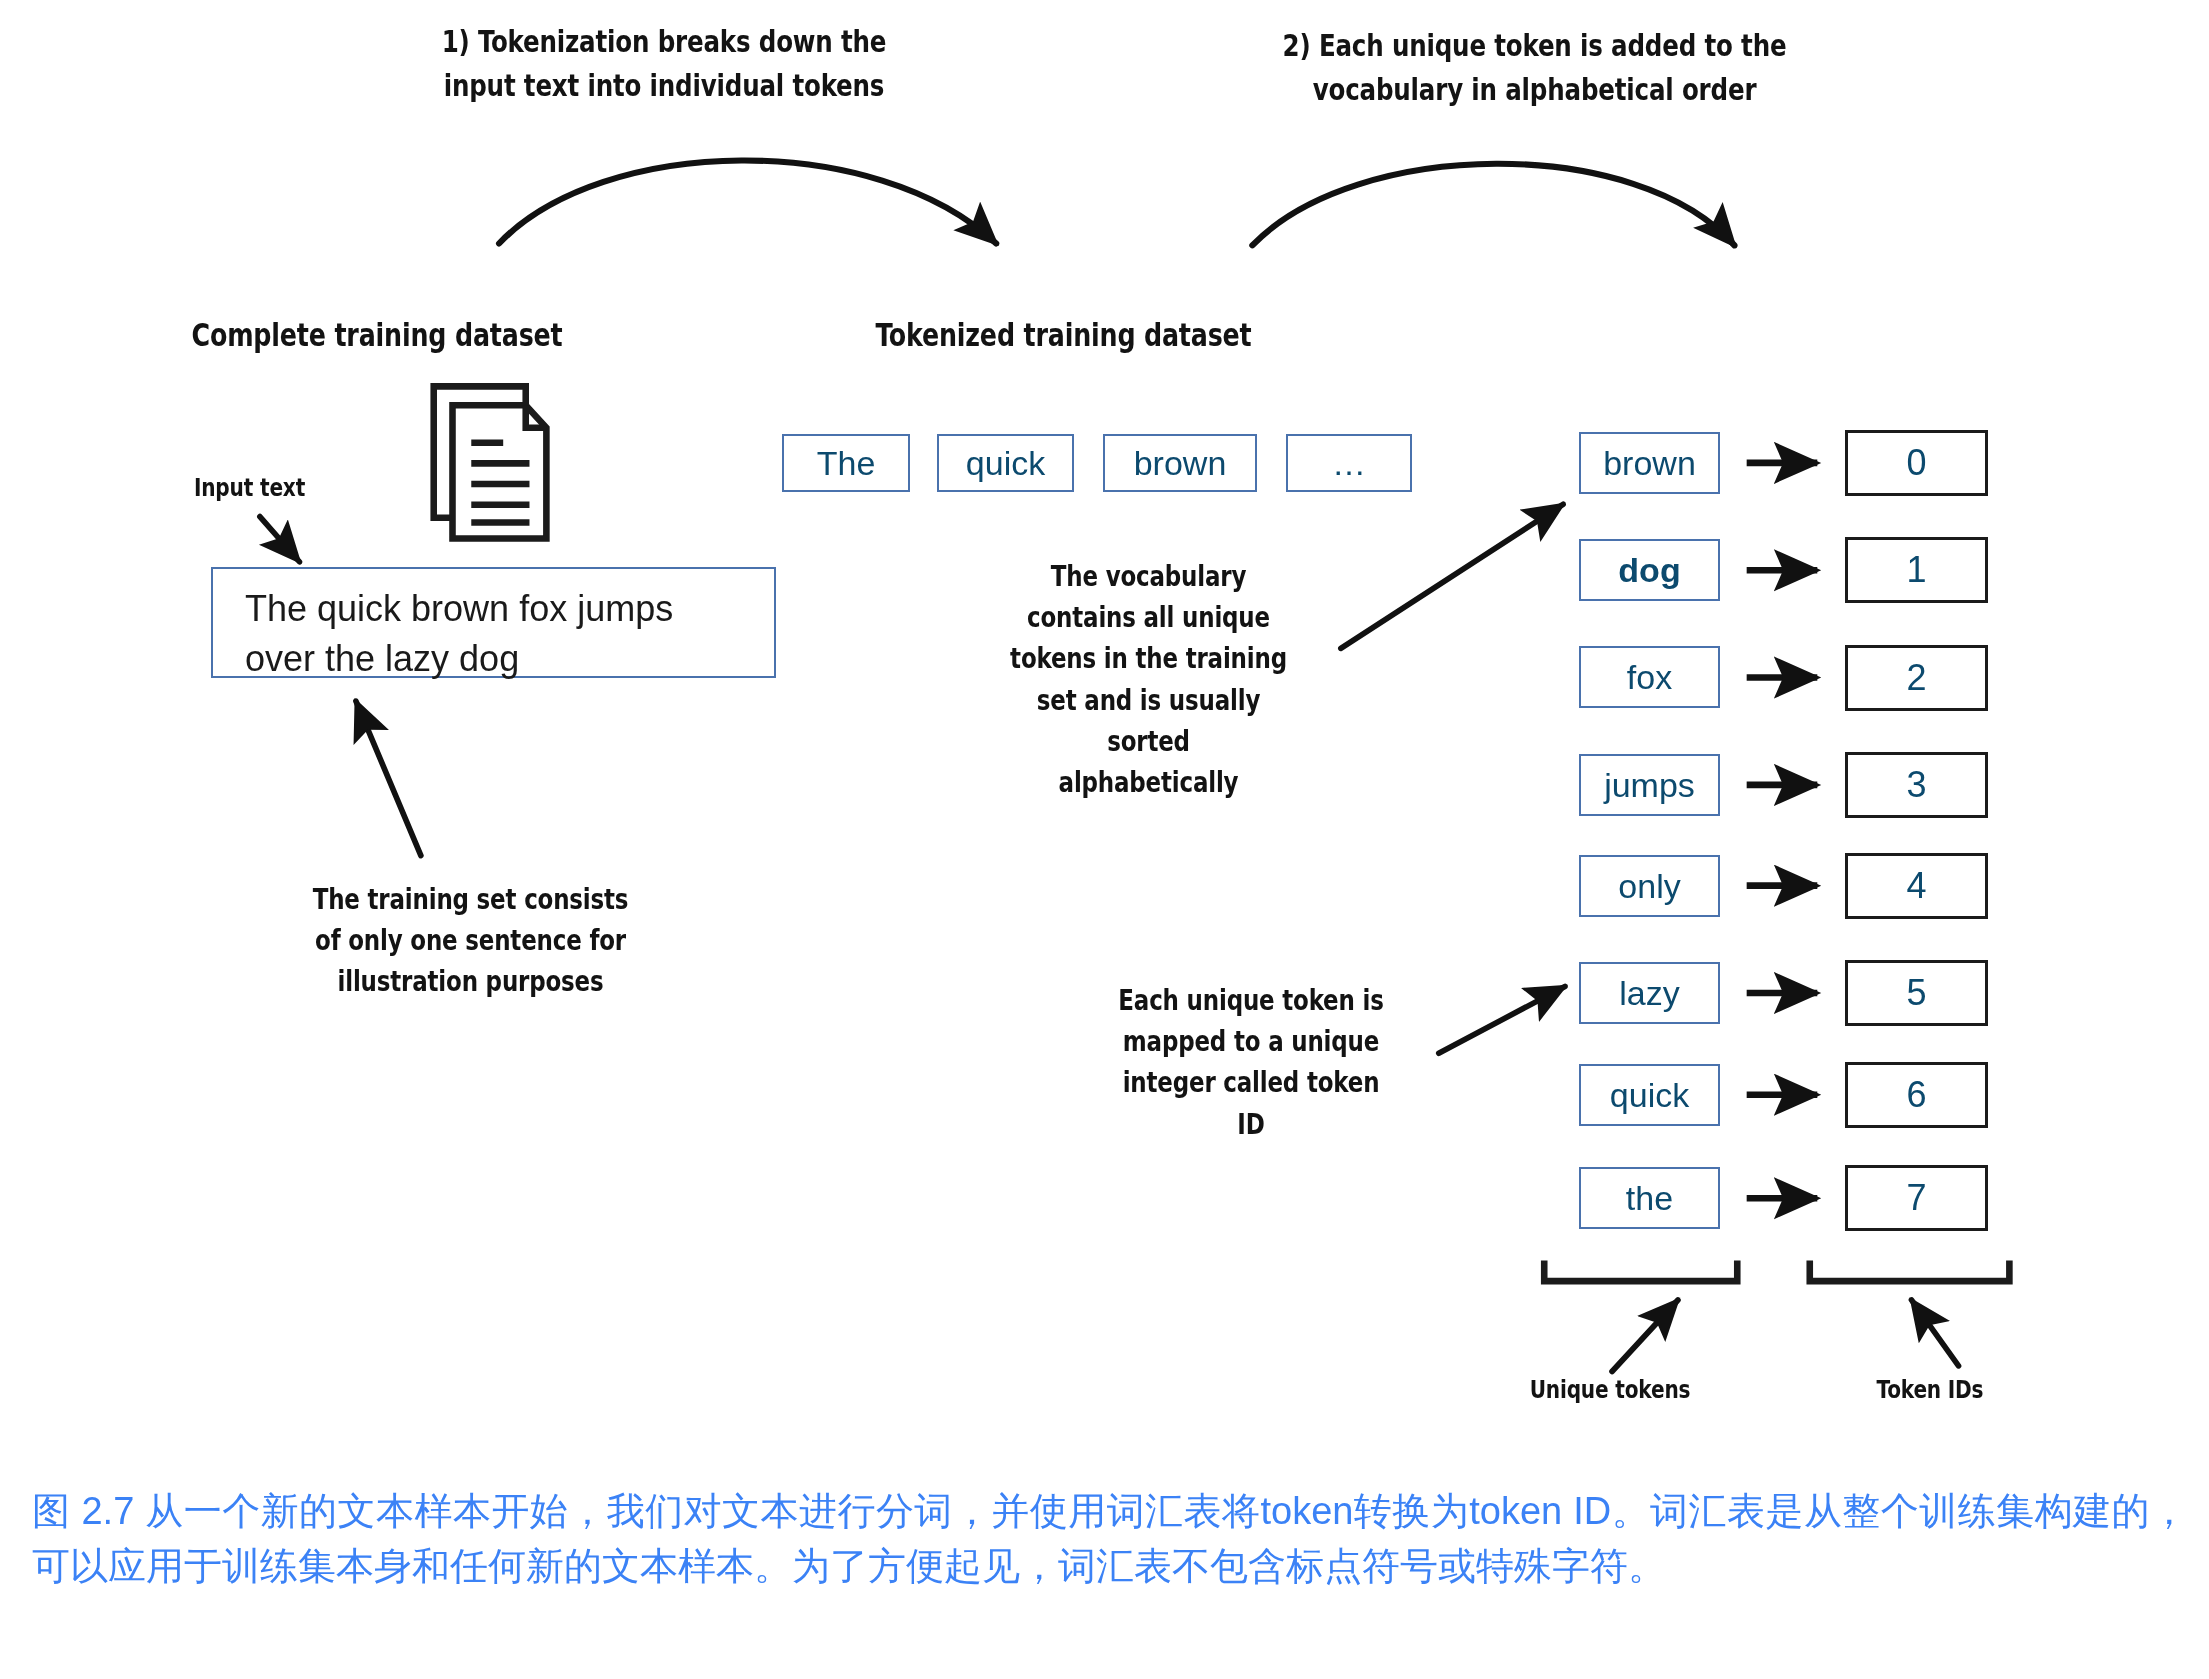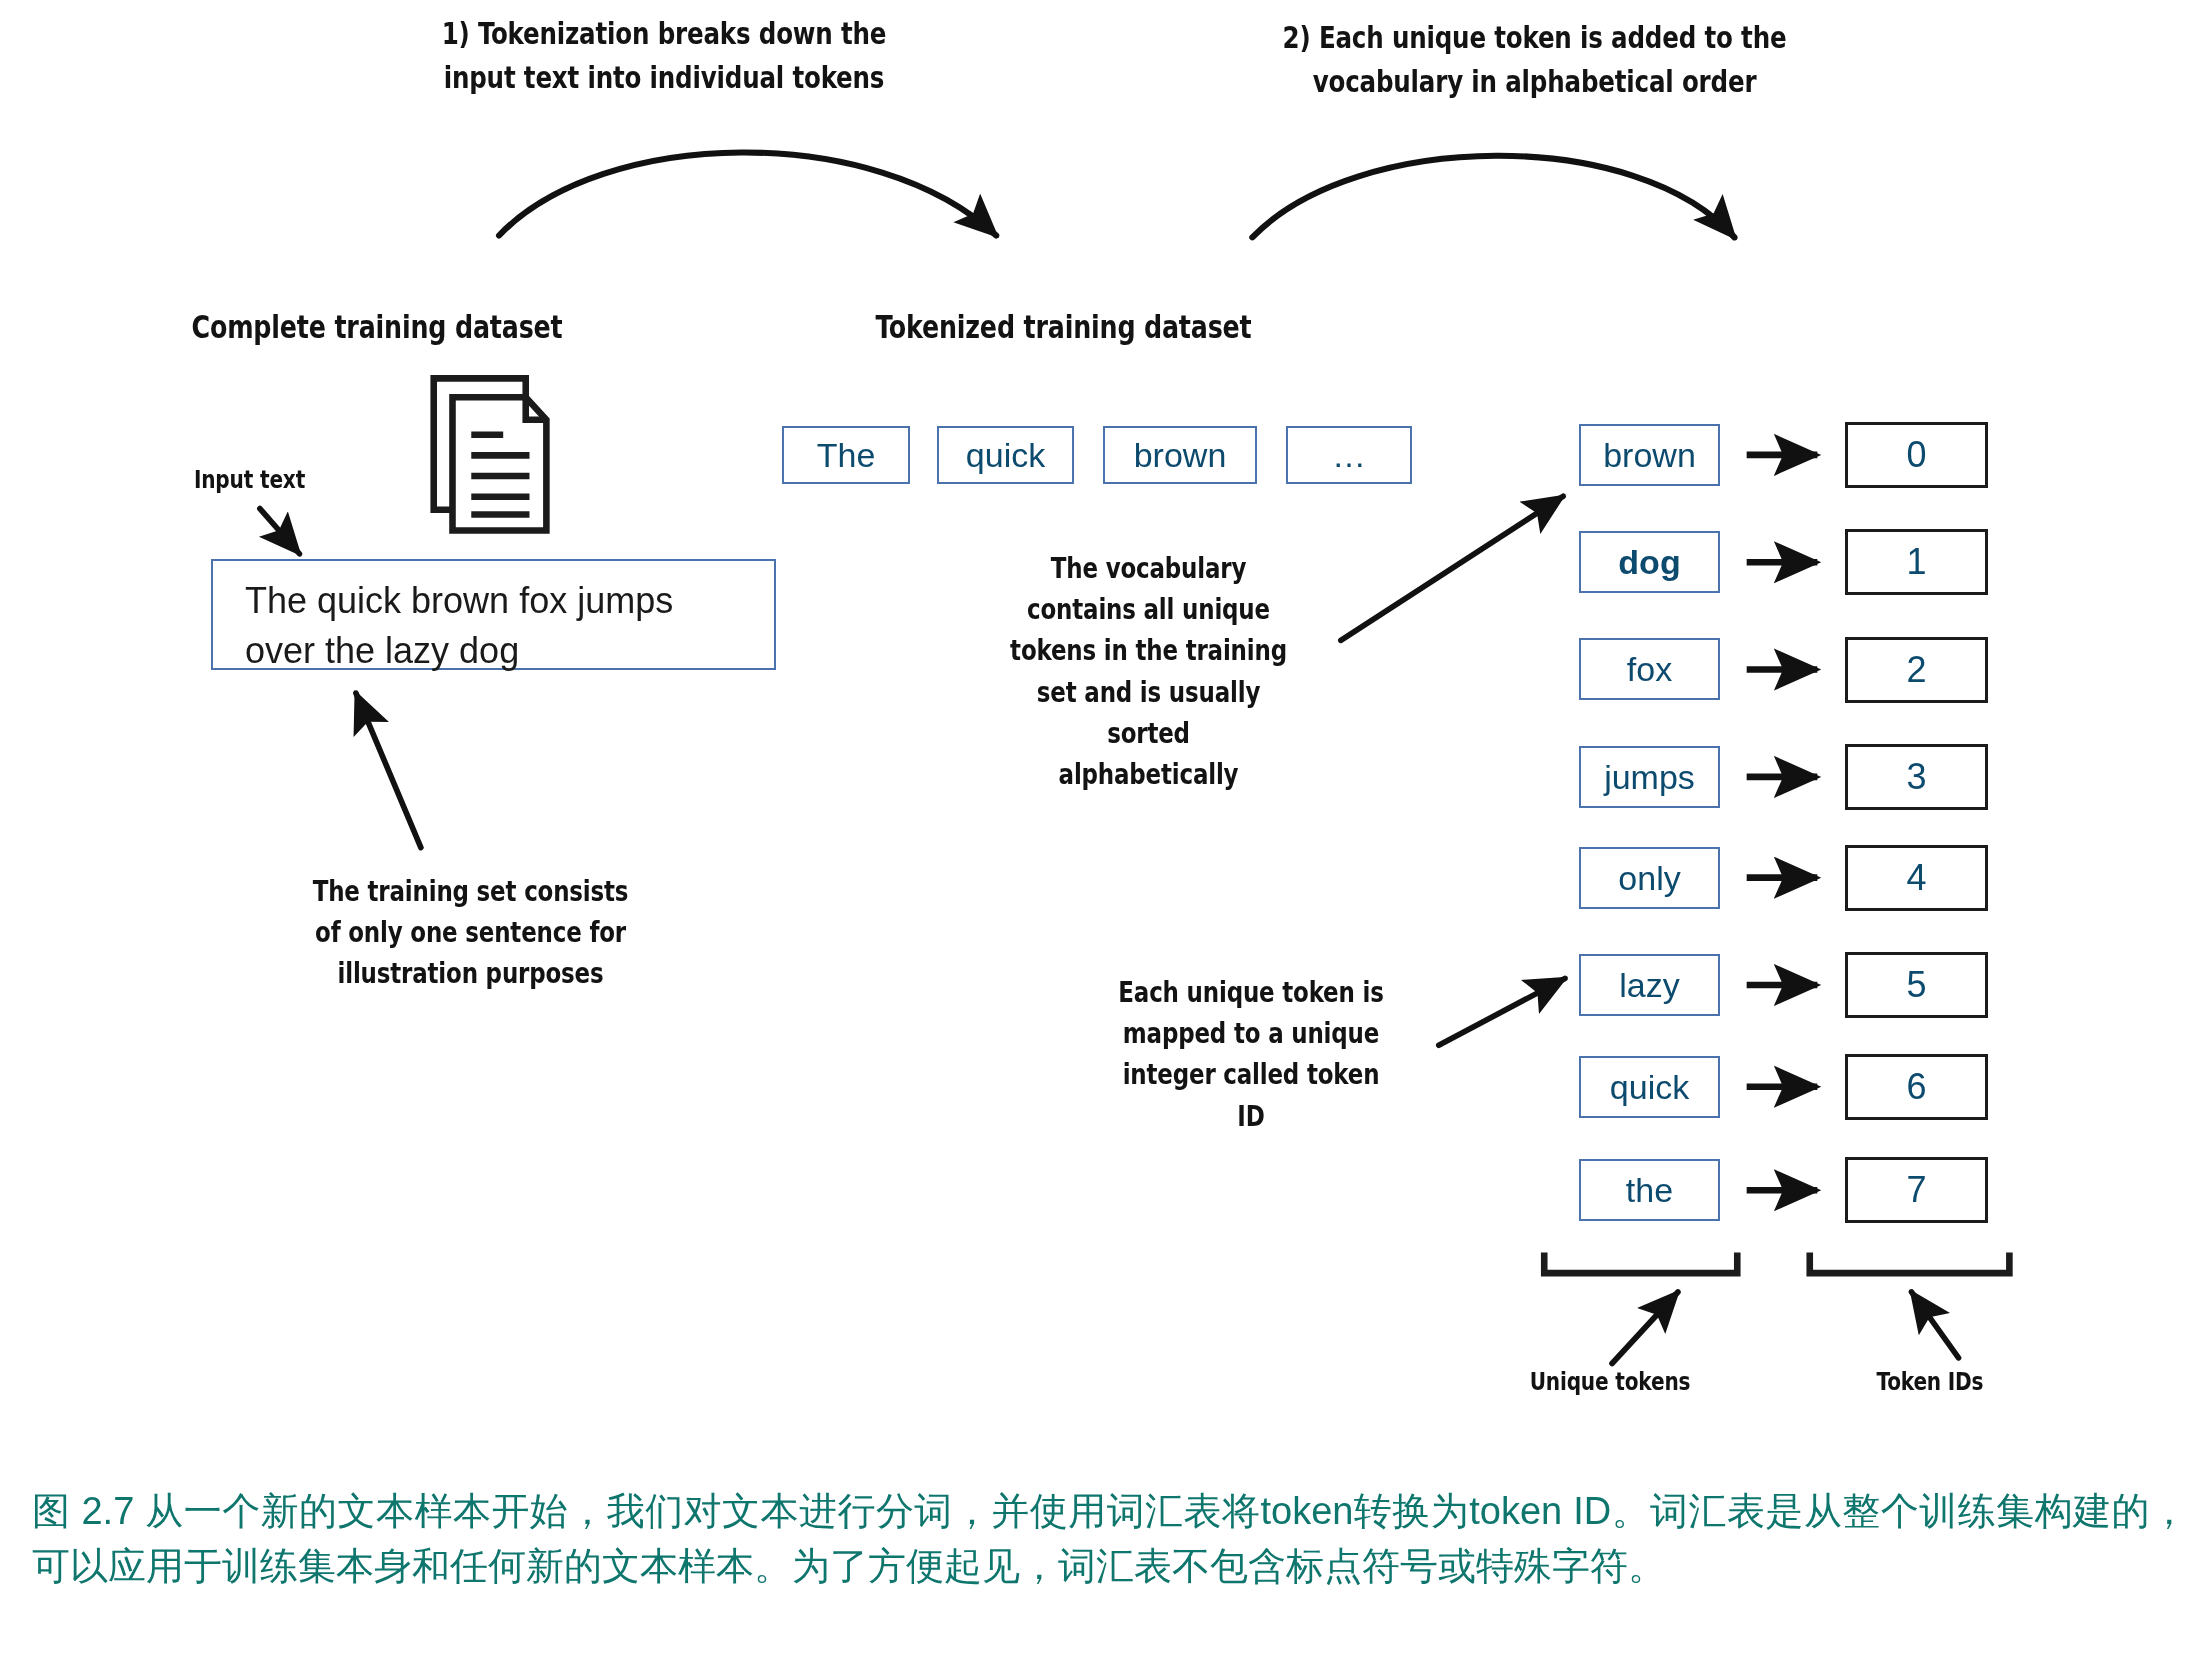--- a/index.html
+++ b/index.html
@@ -10,21 +10,21 @@
   body {
     width: 2209px;
     height: 1680px;
     position: relative;
     font-family: "Liberation Sans", sans-serif;
     overflow: hidden;
   }
 
   #stage {
     position: absolute;
-    left: 0; top: 0;
+    left: 0; top: 8px;
     width: 2209px;
     height: 1443px;
     border-radius: 15px;
   }
 
   .abs { position: absolute; }
 
   
   .cap-bold {
     font-family: "DejaVu Sans Condensed", "Liberation Sans Narrow", "Liberation Sans", sans-serif;
@@ -84,21 +84,21 @@
 
   
   #caption {
     position: absolute;
     left: 32px;
     top: 1484px;
     width: 2156px;
     font-family: "Liberation Sans", sans-serif;
     font-size: 38px;
     line-height: 1.45;
-    color: #0f766e;
+    color: #3b82f6;
     letter-spacing: 0px;
     text-align: justify;
   }
 
   svg.overlay {
     position: absolute;
     left: 0; top: 0;
     width: 2209px;
     height: 1680px;
     pointer-events: none;

